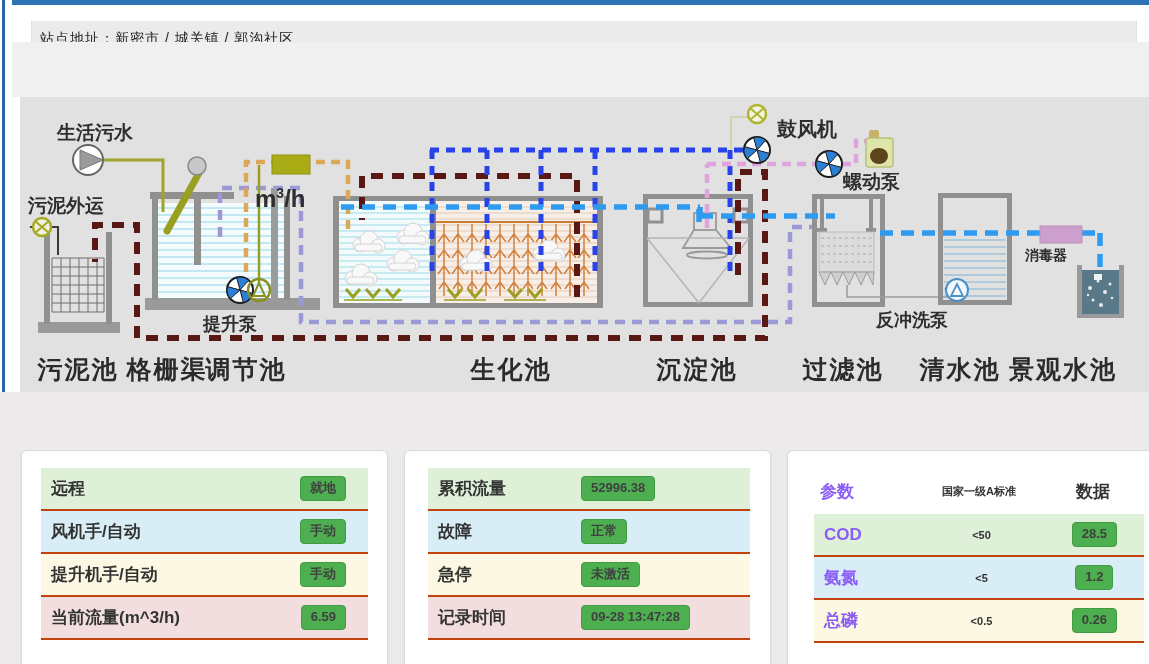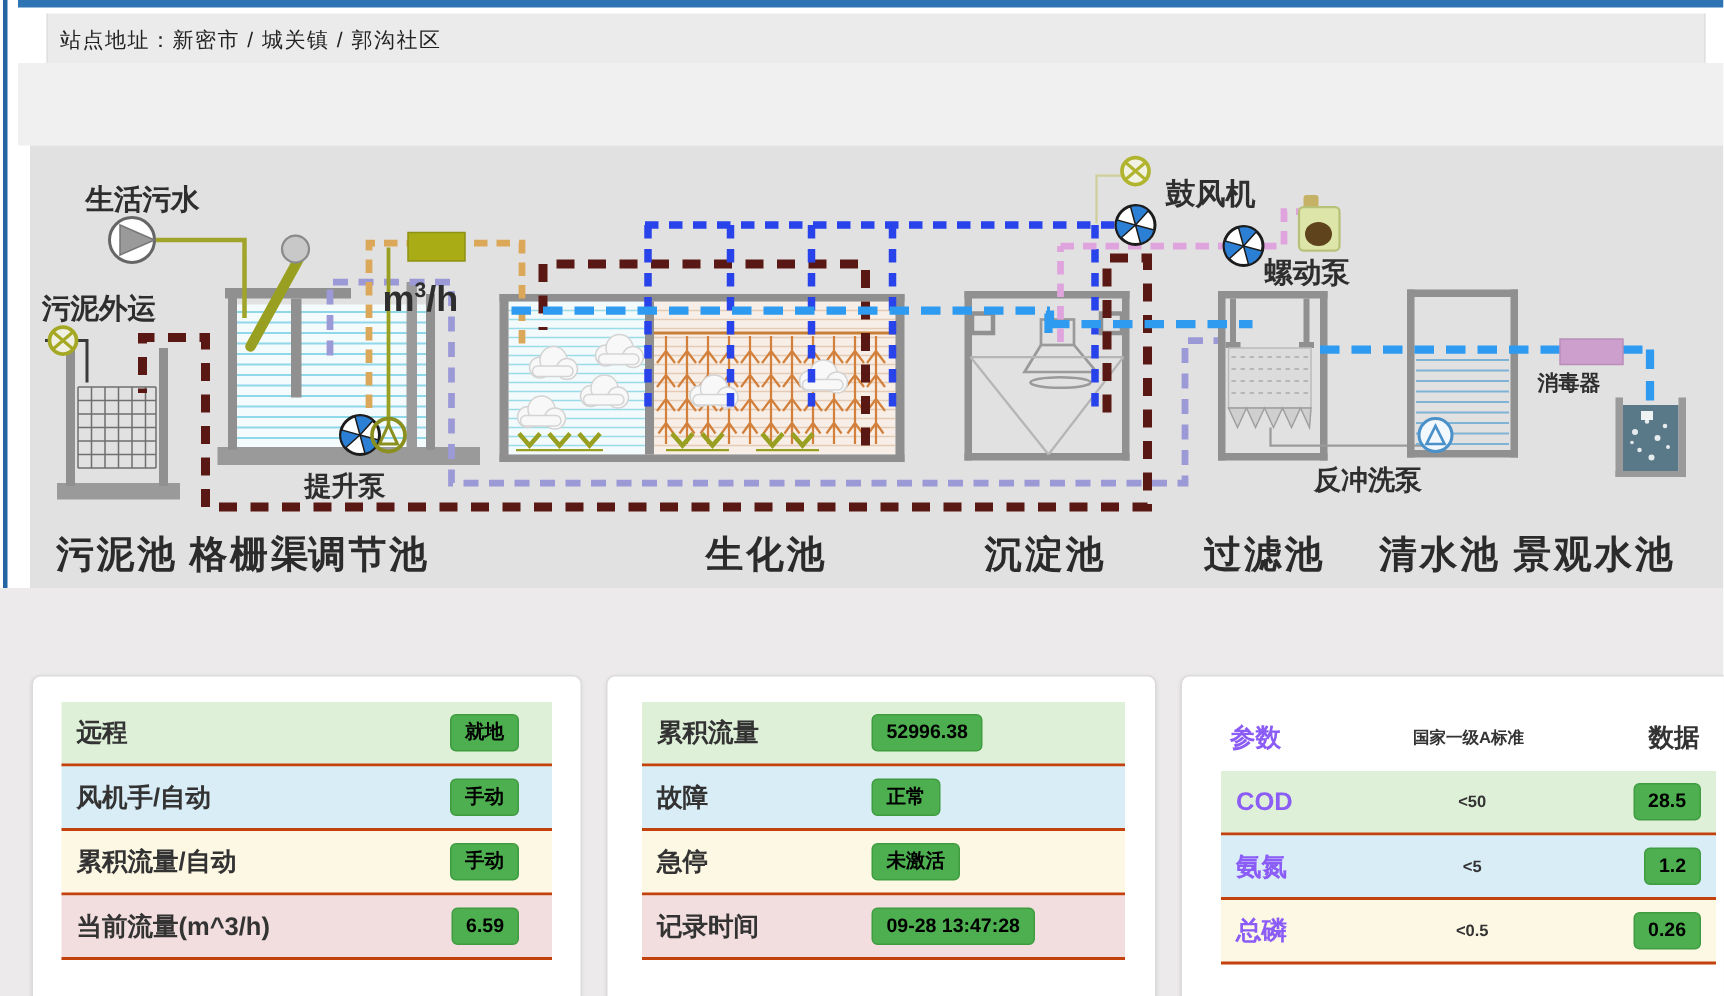--- a/index.html
+++ b/index.html
@@ -1,21 +1,21 @@
 <!DOCTYPE html>
 <html><head>
 <meta charset="utf-8">
 <style>
   html,body{margin:0;padding:0;}
   body{width:1149px;height:664px;position:relative;overflow:hidden;background:#ffffff;
        font-family:"Liberation Sans","DejaVu Sans",sans-serif;}
   .abs{position:absolute;}
   .left-edge{left:2px;top:0;width:3px;height:664px;background:#2565a3;}
   .top-bar{left:12px;top:0;width:1137px;height:5px;background:#2e74b5;}
-  .header-box{left:31px;top:9px;width:1106px;height:37px;background:#ebebeb;
+  .header-box{left:31px;top:21px;width:1106px;height:37px;background:#ebebeb;
               border:1px solid #e0e0e0;border-top:none;box-sizing:border-box;
               display:flex;align-items:center;}
   .header-box span{margin-left:8px;font-size:14px;color:#222;font-weight:500;letter-spacing:1px;}
   .band-mid{left:12px;top:42px;width:1137px;height:55px;background:#f0f0f0;}
   .diagram-bg{left:20px;top:97px;width:1129px;height:295px;background:#e2e1e1;}
   .band-bottom{left:0;top:392px;width:1149px;height:272px;background:#eceaeb;}
   svg text{font-family:"Liberation Sans","DejaVu Sans",sans-serif;}
   .dlabel{font-weight:bold;fill:#2e2e2e;}
   .tanklabel{font-size:25px;font-weight:bold;fill:#2b2b2b;letter-spacing:2px;}
 
@@ -27,28 +27,28 @@
   .tbl{position:absolute;top:17px;}
   .card-1 .tbl{left:19px;width:327px;}
   .card-2 .tbl{left:23px;width:322px;}
   .card-3 .tbl{left:26px;width:330px;}
   .trow{height:43px;display:flex;align-items:center;padding:0 10px;box-sizing:border-box;
         border-bottom:2px solid #c2410c;}
   .success{background:#dff0d8;} .info{background:#d9edf7;}
   .warning{background:#fcf8e3;} .danger{background:#f2dede;}
   .lbl{font-size:17px;font-weight:bold;color:#333;}
   .badge{display:inline-block;background:#4daf4f;border:1px solid #3f9c41;border-radius:4px;
-         color:#000000;font-weight:bold;font-size:13px;padding:3px 9px;line-height:1.25;white-space:nowrap;}
+         color:#404040;font-weight:bold;font-size:13px;padding:3px 9px;line-height:1.25;white-space:nowrap;}
   .card-1 .lbl{flex:1;}
   .card-1 .badge{margin-left:auto;margin-right:12px;}
   .card-2 .lbl{width:143px;flex:none;}
   .hrow{height:46px;display:flex;align-items:center;padding:0 6px;box-sizing:border-box;}
   .c-param{width:85px;font-size:17px;font-weight:bold;color:#8b5cf6;}
   .c-std{width:148px;text-align:center;font-size:11px;font-weight:bold;color:#333;}
-  .c-data{width:80px;text-align:right;}
+  .c-data{width:80px;text-align:center;}
 </style>
 </head>
 <body>
 
 <div class="abs left-edge"></div>
 <div class="abs top-bar"></div>
 <div class="abs header-box">
   <span>站点地址：新密市 / 城关镇 / 郭沟社区</span>
 </div>
 <div class="abs band-mid"></div>
@@ -253,21 +253,21 @@
   <div class="tbl">
     <div class="trow success">
       <span class="lbl">远程</span>
       <span class="badge">就地</span>
     </div>
     <div class="trow info">
       <span class="lbl">风机手/自动</span>
       <span class="badge">手动</span>
     </div>
     <div class="trow warning">
-      <span class="lbl">累积流量/自动</span>
+      <span class="lbl">提升机手/自动</span>
       <span class="badge">手动</span>
     </div>
     <div class="trow danger">
       <span class="lbl">当前流量(m^3/h)</span>
       <span class="badge">6.59</span>
     </div>
   </div>
 </div>
 
 <div class="card card-2">

